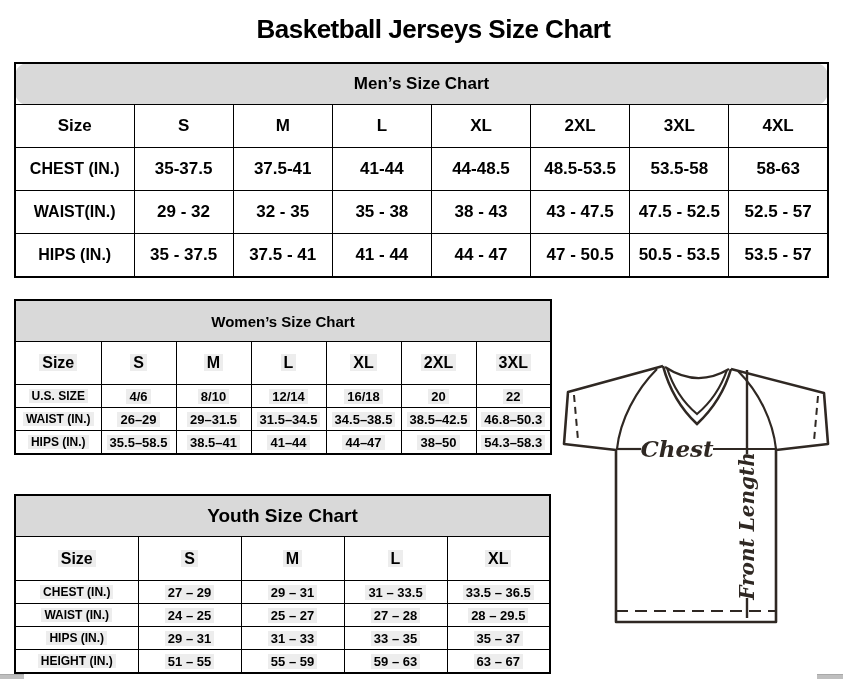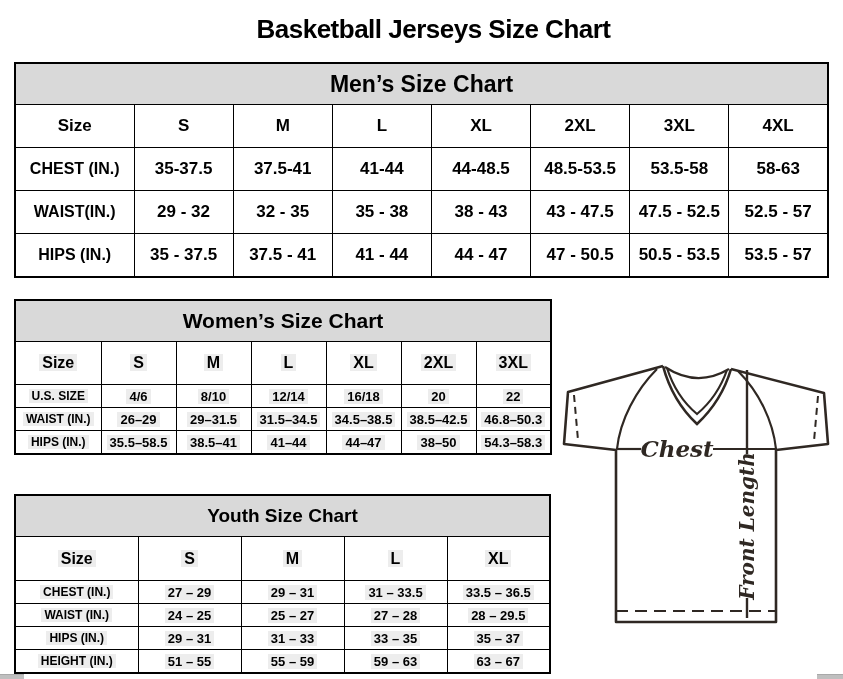--- a/index.html
+++ b/index.html
@@ -8,27 +8,27 @@
   .doc-title{position:absolute;top:2px;left:0;width:100%;margin:12px;text-align:center;
              font-size:26px;font-weight:bold;letter-spacing:-0.5px;}
 
   table.chart{position:absolute;border-collapse:collapse;table-layout:fixed;
               border:2px solid #000;}
   .chart th,.chart td{border:1px solid #000;text-align:center;vertical-align:middle;
                       padding:0;font-weight:bold;overflow:hidden;white-space:nowrap;}
   .chart .ttl{background:#d9d9d9;}
 
   #men{left:14px;top:62px;width:815px;}
-  #men .ttl{height:40px;font-size:23px;}
+  #men .ttl{height:40px;font-size:17px;border-radius:13px;}
   #men .sizes th{height:42px;font-size:17px;}
   #men td{height:42px;font-size:17px;}
   #men td.lbl{font-size:16px;}
 
   #women{left:14px;top:299px;width:538px;}
-  #women .ttl{height:40px;font-size:21px;}
+  #women .ttl{height:40px;font-size:15px;}
   #women .sizes th{height:42px;font-size:16px;}
   #women td{height:22px;font-size:13px;text-align:center;}
   #women td.lbl{font-size:12px;}
 
   #youth{left:14px;top:494px;width:537px;}
   #youth .ttl{height:40px;font-size:19px;}
   #youth .sizes th{height:43px;font-size:16px;}
   #youth td{height:22px;font-size:13px;}
   #youth td.lbl{font-size:12px;}
 

